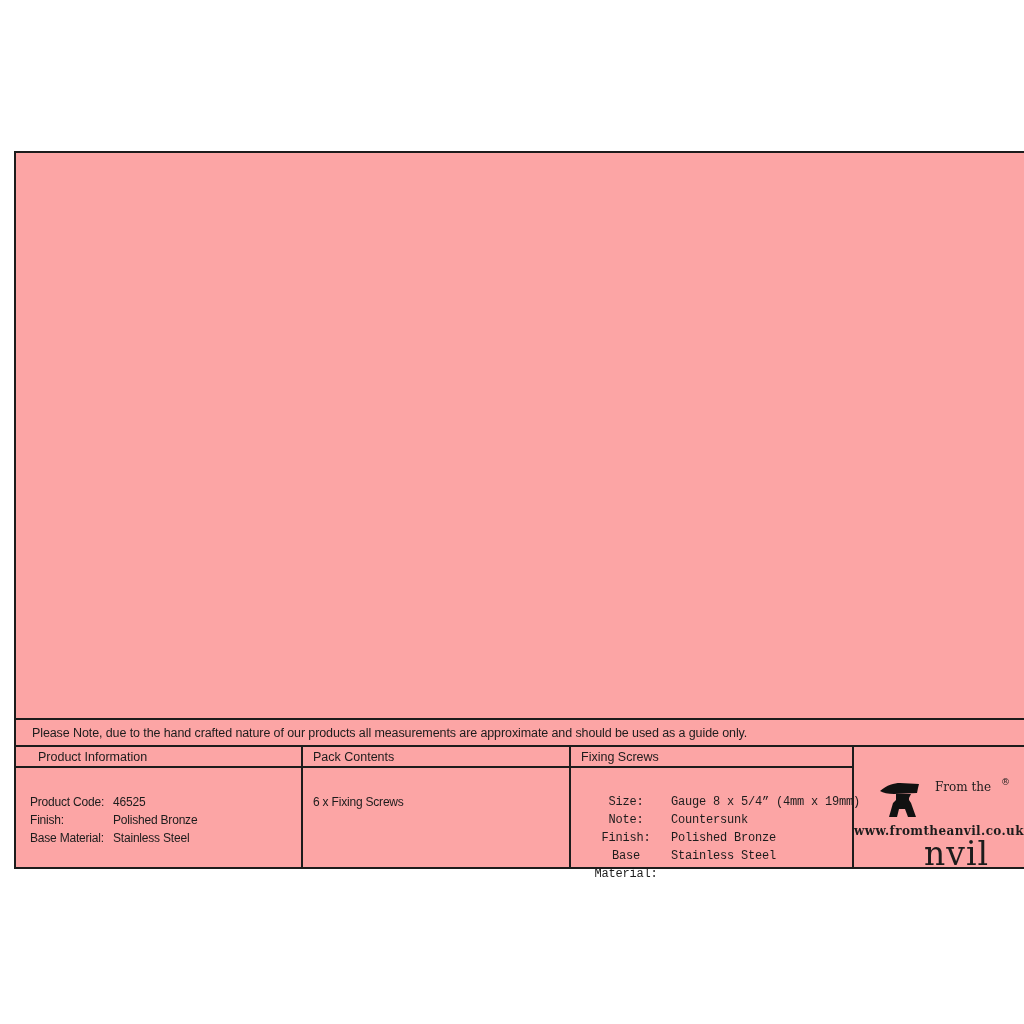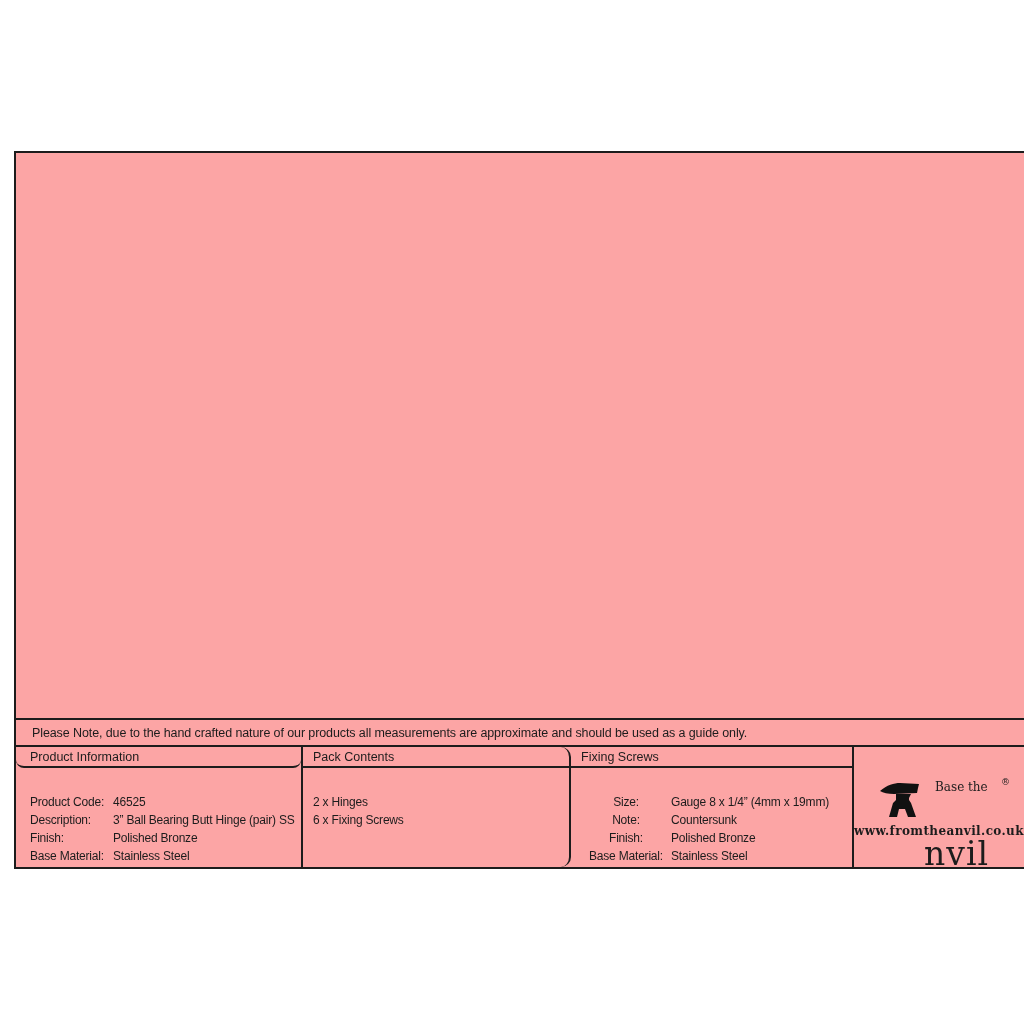--- a/index.html
+++ b/index.html
@@ -16,33 +16,33 @@
   .note-row{
     position:absolute;left:0;right:0;top:565px;height:25px;
     border-top:2px solid #1c1c1c;border-bottom:2px solid #1c1c1c;
     display:flex;align-items:center;padding-left:16px;
     font-size:12.5px;letter-spacing:-0.1px;
   }
   
   .spec-table{position:absolute;left:0;right:0;top:594px;bottom:0;display:flex;}
   .spec-col{border-right:2px solid #1c1c1c;box-sizing:border-box;}
   .col-product{width:287px;}
-  .col-pack{width:268px;border-radius:10px;}
+  .col-pack{width:268px;}
   .col-screws{width:283px;text-align:center;}
   .col-logo{flex:1;border-right:none;position:relative;}
   .col-header{
     height:19px;border-bottom:2px solid #1c1c1c;
     display:flex;align-items:center;font-size:12.5px;padding-left:10px;
   }
-  .col-product .col-header{padding-left:14px;border-radius:8px;}
+  .col-product .col-header{padding-left:22px;}
   .col-body{padding-top:25px;font-size:12px;line-height:18px;letter-spacing:-0.2px;}
   .spec-row{display:flex;}
   .col-product .spec-row{padding-left:14px;}
   .col-product .spec-label{width:83px;flex:none;}
-  .col-screws .spec-row{padding-left:10px;}
+  .col-screws .spec-row{padding-left:10px;font-family:Liberation Mono, monospace;}
   .col-screws .spec-label{width:90px;flex:none;}
   .spec-value{white-space:nowrap;}
   .pack-item{padding-left:10px;white-space:nowrap;}
   
   .anvil-glyph{position:absolute;left:26px;top:32px;}
   .logo-fromthe{position:absolute;left:81px;top:33px;font-family:"DejaVu Serif",serif;font-size:12px;}
   .logo-brand{
     position:absolute;left:70px;top:42px;font-family:"DejaVu Serif",serif;
     font-size:33px;line-height:34px;letter-spacing:1px;margin-top:48px;
   }
@@ -133,48 +133,43 @@
   <div class="spec-table">
 
     <div class="spec-col col-product">
       <div class="col-header">Product Information</div>
       <div class="col-body">
         <div class="spec-row">
           <span class="spec-label">Product Code:</span>
           <span class="spec-value">46525</span>
         </div>
         <div class="spec-row">
-          <span class="spec-label">Description:</span>
-          <span class="spec-value">3” Ball Bearing Butt Hinge (pair) SS</span>
-        </div>
-        <div class="spec-row">
           <span class="spec-label">Finish:</span>
           <span class="spec-value">Polished Bronze</span>
         </div>
         <div class="spec-row">
           <span class="spec-label">Base Material:</span>
           <span class="spec-value">Stainless Steel</span>
         </div>
       </div>
     </div>
 
     <div class="spec-col col-pack">
       <div class="col-header">Pack Contents</div>
       <div class="col-body">
-        <div class="pack-item">2 x Hinges</div>
         <div class="pack-item">6 x Fixing Screws</div>
       </div>
     </div>
 
     <div class="spec-col col-screws">
       <div class="col-header">Fixing Screws</div>
       <div class="col-body">
         <div class="spec-row">
           <span class="spec-label">Size:</span>
-          <span class="spec-value">Gauge 8 x 1/4” (4mm x 19mm)</span>
+          <span class="spec-value">Gauge 8 x 5/4” (4mm x 19mm)</span>
         </div>
         <div class="spec-row">
           <span class="spec-label">Note:</span>
           <span class="spec-value">Countersunk</span>
         </div>
         <div class="spec-row">
           <span class="spec-label">Finish:</span>
           <span class="spec-value">Polished Bronze</span>
         </div>
         <div class="spec-row">
@@ -182,20 +177,20 @@
           <span class="spec-value">Stainless Steel</span>
         </div>
       </div>
     </div>
 
     <div class="spec-col col-logo">
       <svg class="anvil-glyph" width="40" height="44" viewBox="0 0 40 44">
         <path d="M0,12 C7,6 14,4 20,4 L39,5 L38,9 L37,14 L14,15 C8,15 3,14 0,12 Z" fill="#111"></path>
         <path d="M16,15 L31,15 L29,19 L29,21 L31,24 L36,38 L28,38 L25,30 L19,30 L17,38 L9,38 L13,24 L16,21 L16,19 Z" fill="#111"></path>
       </svg>
-      <span class="logo-fromthe">Base the</span>
+      <span class="logo-fromthe">From the</span>
       <span class="logo-brand">nvil</span>
       <span class="logo-reg">®</span>
       <div class="logo-url">www.fromtheanvil.co.uk</div>
     </div>
 
   </div>
 </div>
 
 </body></html>

